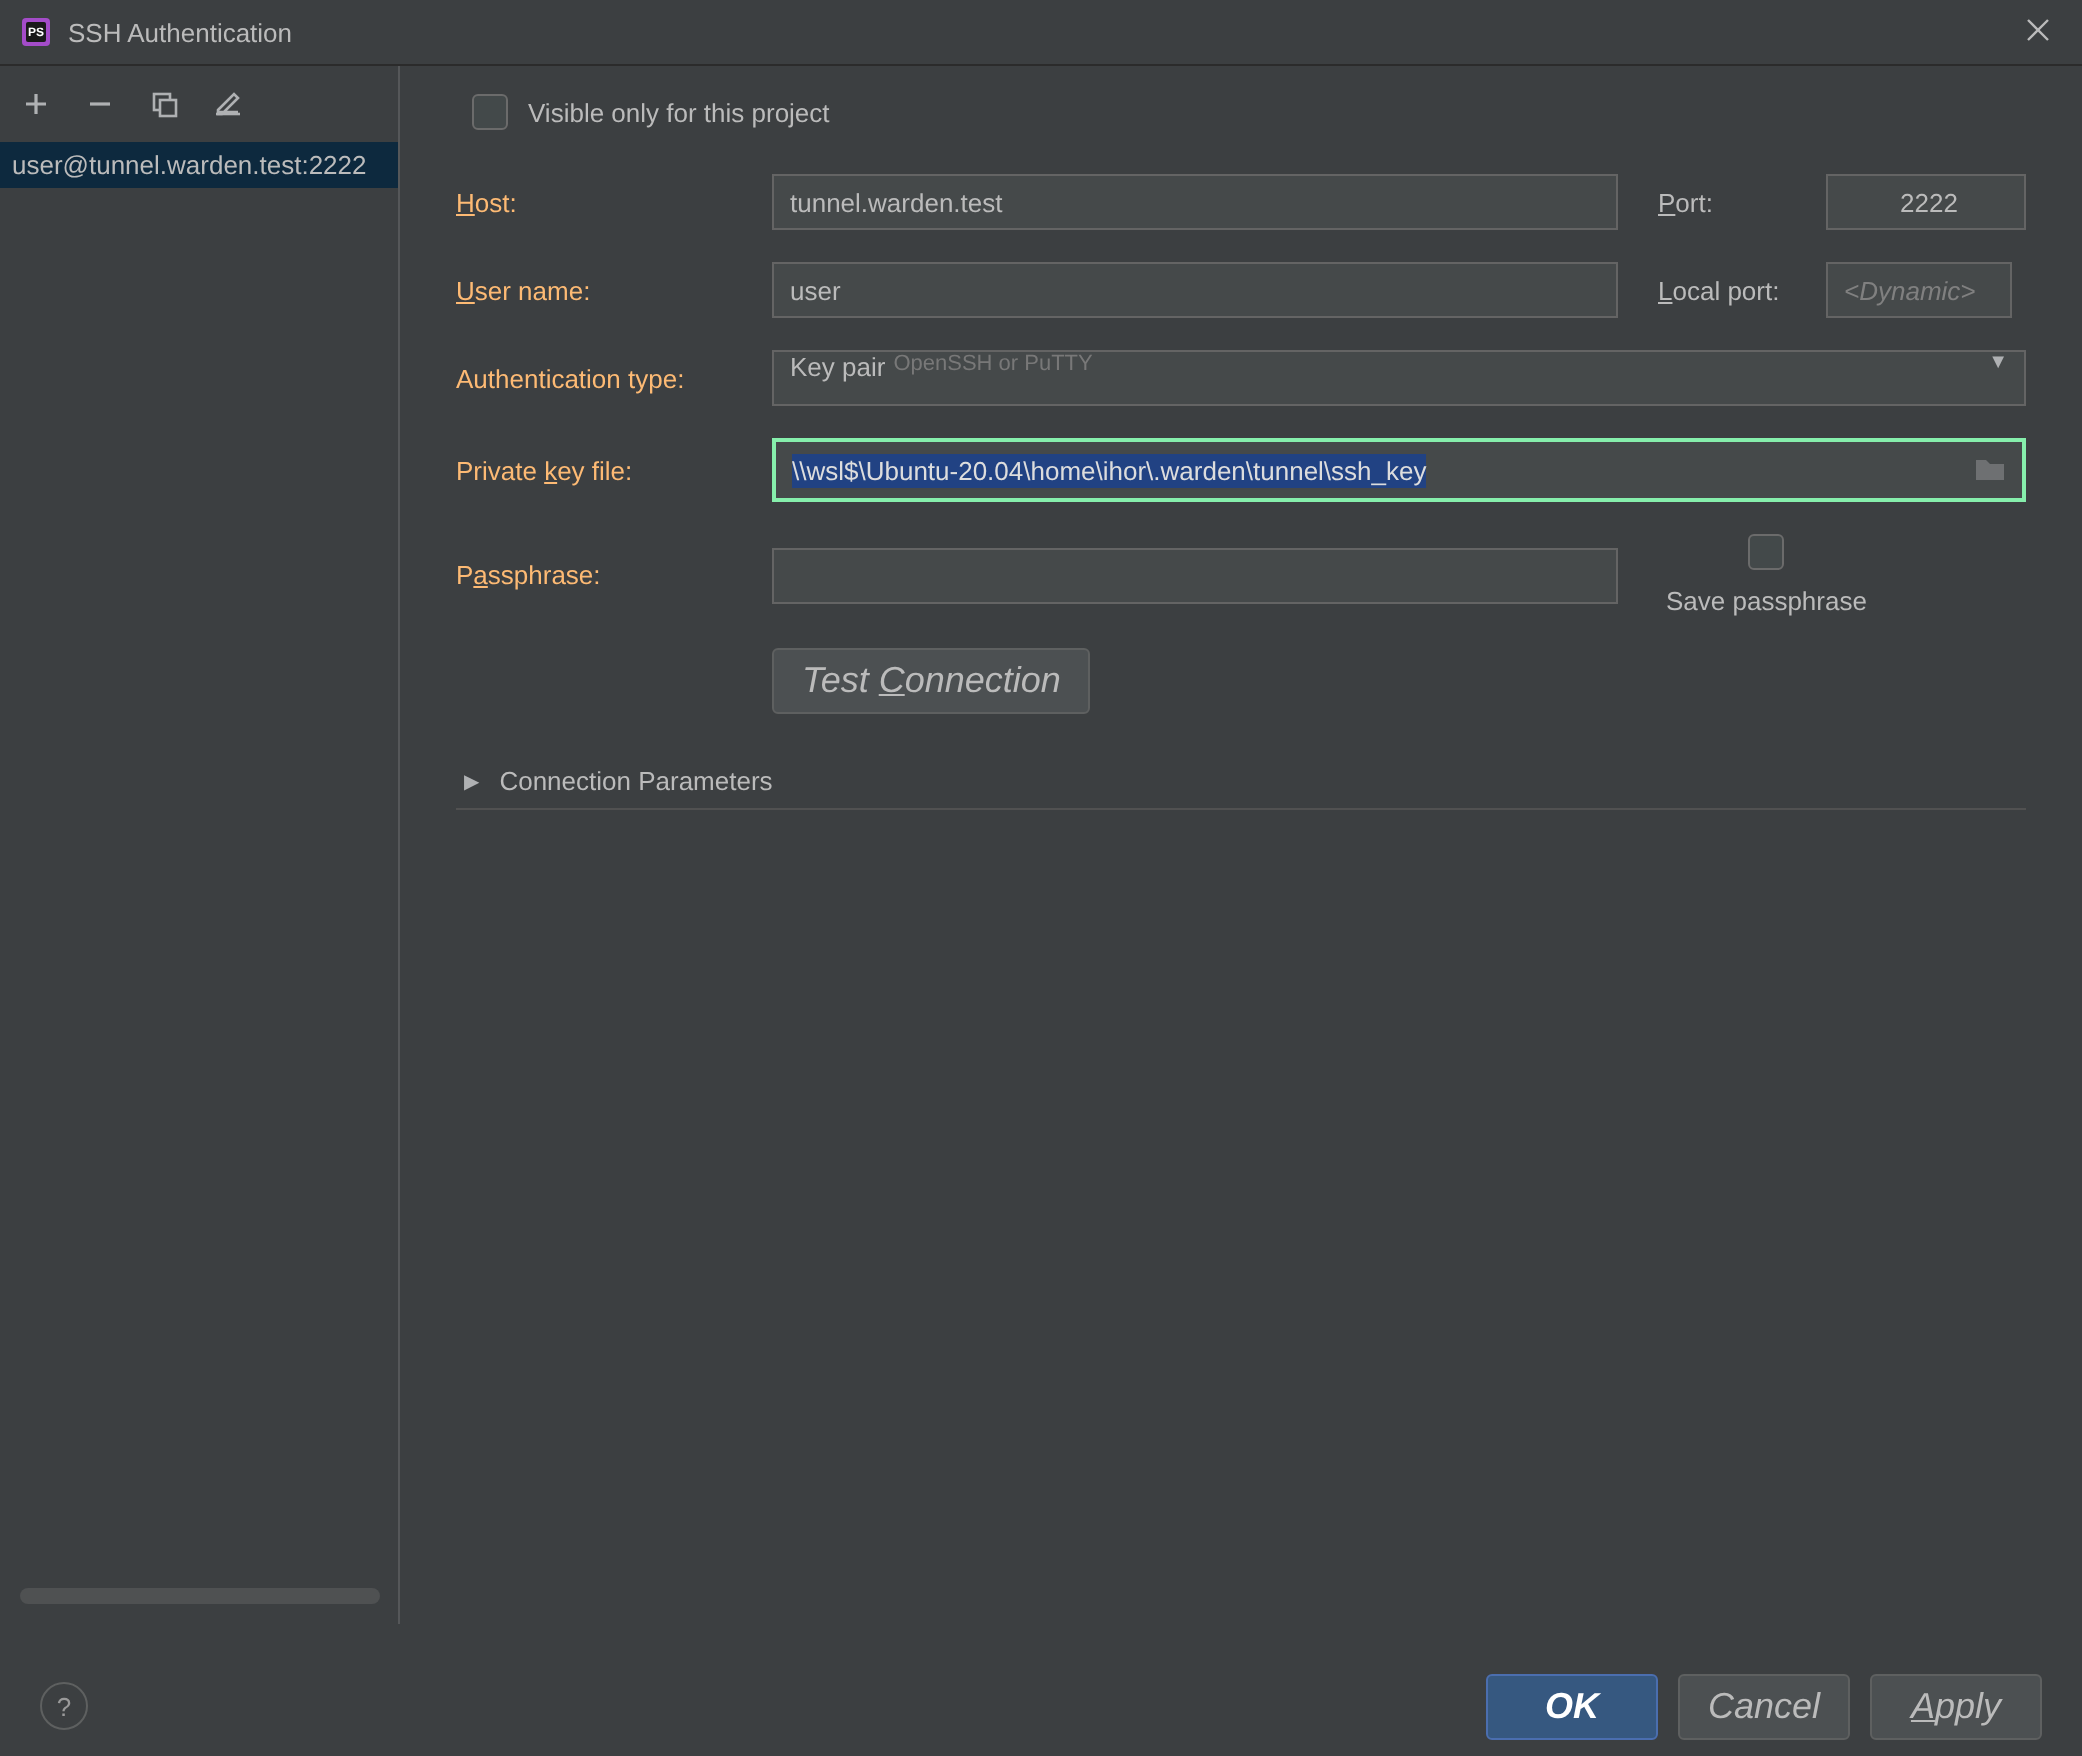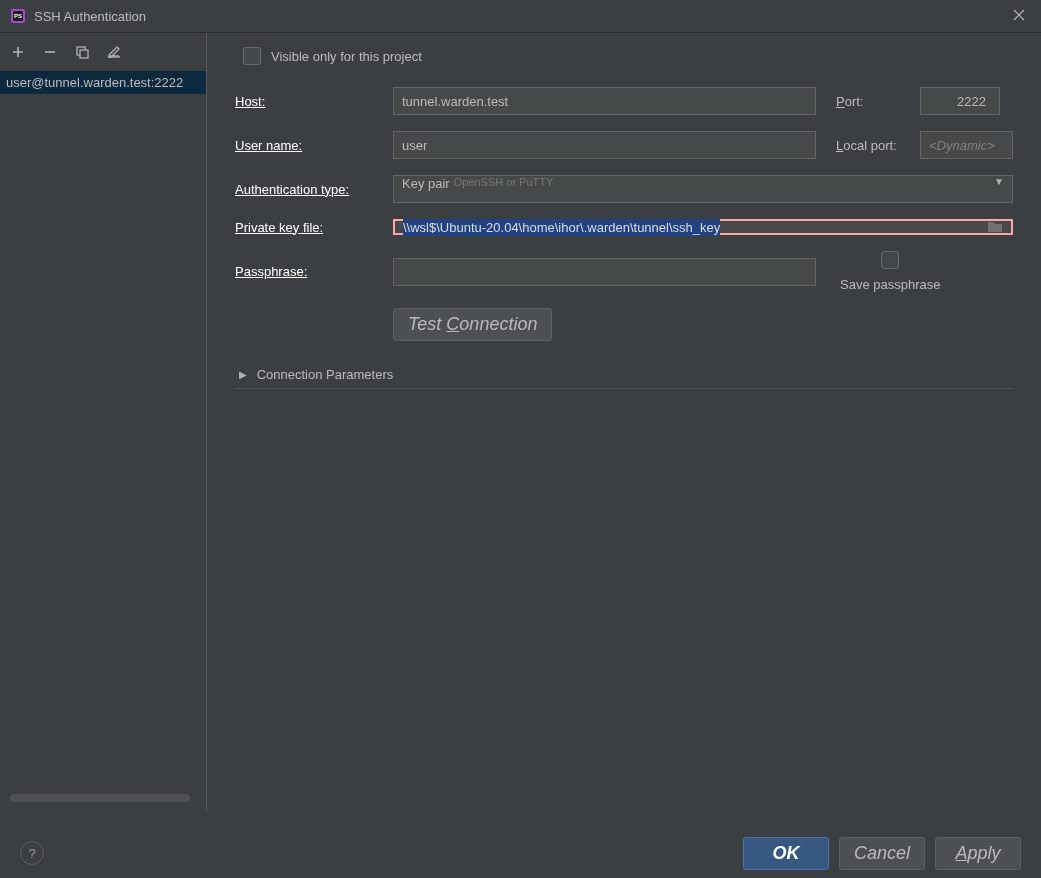--- a/index.html
+++ b/index.html
@@ -89,57 +89,56 @@
     width: 18px; height: 18px;
     border: 1px solid #6b6b6b;
     border-radius: 3px;
     background: #43494a;
     cursor: pointer;
     flex-shrink: 0;
     display: inline-block;
   }
   .label-col {
     width: 148px;
-    color: #ffffff;
+    color: #fdba74;
     flex-shrink: 0;
-    text-decoration: underline;
   }
   .input {
     background: #45494a;
     border: 1px solid #646464;
     color: #bbbbbb;
     padding: 4px 8px;
     height: 28px;
     font-size: 13px;
     font-family: inherit;
   }
   .input::placeholder { color: #808080; font-style: italic; }
   .host-input { width: 423px; }
   .port-label { width: 84px; padding-left: 10px; }
-  .port-input { width: 80px; padding-left: 36px; }
+  .port-input { width: 100px; padding-left: 36px; }
   .user-input { width: 423px; }
   .lport-input { width: 93px; }
   .auth-select {
     flex: 1;
     background: #45494a;
     border: 1px solid #646464;
     height: 28px;
     display: flex;
     padding: 0 8px;
     cursor: pointer;
     position: relative;
   }
   .auth-main { color: #bbbbbb; }
   .auth-hint { color: #787878; margin-left: 4px; font-size: 11px; }
   .auth-arrow { position: absolute; right: 8px; color: #afb1b3; font-size: 10px; }
   .pk-row .pk-wrap {
     flex: 1;
-    border: 2px solid #fca5a5;
+    border: 2px solid #86efac;
     background: #45494a;
-    height: 16px;
+    height: 32px;
     display: flex;
     align-items: center;
     padding: 0 8px;
     position: relative;
   }
   .pk-text {
     background: #214283;
     color: #dddddd;
     padding: 1px 0;
   }

